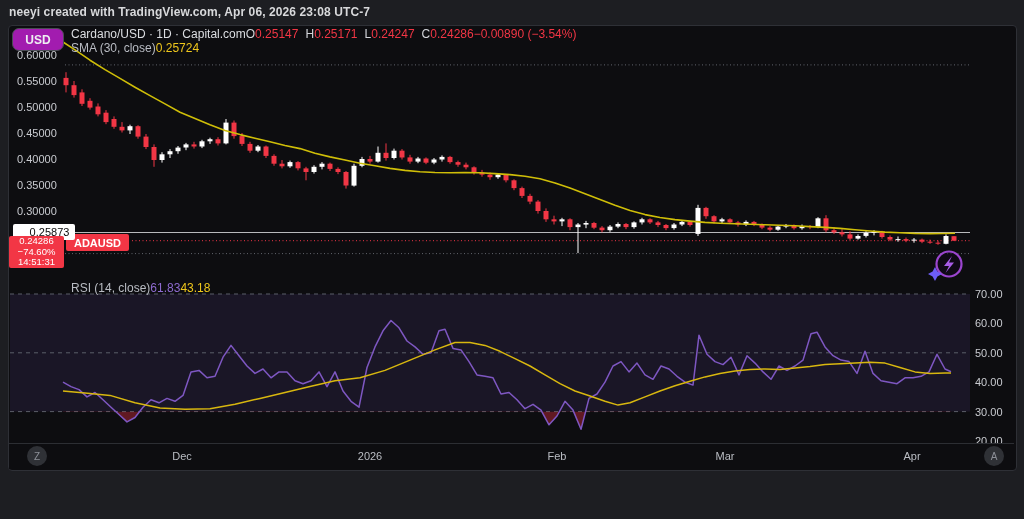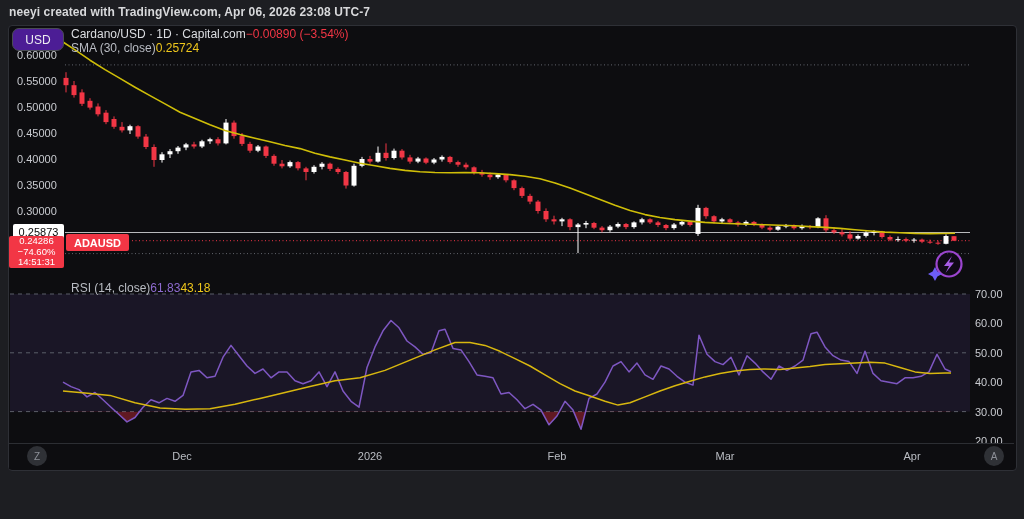--- a/index.html
+++ b/index.html
@@ -4,35 +4,35 @@
 <style>
   html,body{margin:0;padding:0;background:#1d1e22;width:1024px;height:519px;overflow:hidden;
     font-family:"Liberation Sans","DejaVu Sans",sans-serif;-webkit-font-smoothing:antialiased;}
   #stage{position:relative;width:924px;height:519px;}
   .abs{position:absolute;}
   #attribution{left:9px;top:5px;font-size:12px;font-weight:bold;color:#d8d9db;letter-spacing:.1px;}
   #widget{left:8px;top:25px;width:1007px;height:444px;background:#0d0d10;border:1px solid #2e3036;border-radius:4px;z-index:1;}
   #chart-svg{left:0;top:0;z-index:2;}
   .tick{position:absolute;font-size:11px;color:#c9cbd0;line-height:14px;z-index:3;}
   #usd-btn{left:12px;top:28px;width:50px;height:21px;border:1px solid #4a4d54;border-radius:7px;
-    background:#4c1d95;color:#edeef1;font-size:12px;font-weight:normal;display:flex;align-items:center;justify-content:center;z-index:5;}
+    background:#a21caf;color:#edeef1;font-size:12px;font-weight:bold;display:flex;align-items:center;justify-content:center;z-index:5;}
   .legend{position:absolute;display:flex;align-items:center;font-size:12px;z-index:5;white-space:nowrap;}
   #legend-main{left:71px;top:27px;}
   #legend-sma{left:71px;top:41px;}
   #legend-rsi{left:71px;top:281px;}
   .lg-sym{color:#dcdee2;}
   .lg-gray{color:#b9bcc3;}
   .ohlc{display:flex;gap:7px;}
   .ohlc .pair b{color:#d3d5da;font-weight:normal;}
   .ohlc .pair span{color:#f23645;}
   .lg-red{color:#f23645;}
   .lg-yellow{color:#efc71c;}
   .lg-purple{color:#8e6bd0;}
   #price-white-label{left:13px;top:224px;width:51px;height:16px;background:#ffffff;color:#0a0a0a;border-radius:2px;
-    font-size:11px;display:flex;align-items:center;justify-content:center;z-index:5;}
+    font-size:11px;display:flex;align-items:center;justify-content:center;z-index:5;padding-left:11px;}
   #price-red-label{left:9px;top:236px;width:55px;height:32px;background:#f23645;color:#fff;border-radius:2px;
     font-size:9.5px;line-height:10.5px;display:flex;flex-direction:column;align-items:center;justify-content:center;z-index:5;}
   #symbol-tag{left:66px;top:234px;width:63px;height:17px;background:#f23645;color:#fff;border-radius:2px;
     font-size:11px;font-weight:bold;display:flex;align-items:center;justify-content:center;z-index:4;}
   #time-axis{left:9px;top:443px;width:1005px;height:25px;background:#0d0d10;border-top:1px solid #2c2e33;z-index:6;}
   .time-label{position:absolute;top:6px;transform:translateX(-50%);font-size:11px;color:#babdc3;}
   .axis-circle{position:absolute;top:2px;width:20px;height:20px;border-radius:50%;background:#2f3136;color:#8d9098;
     font-size:10px;display:flex;align-items:center;justify-content:center;}
   #flash-btn{left:928px;top:245px;width:40px;height:38px;z-index:5;}
   #tv-logo{left:28px;top:479px;display:flex;align-items:center;gap:9px;z-index:1;}
@@ -288,20 +288,26 @@
       <rect x="951.5" y="236.2" width="5" height="4.5" fill="#f23645"></rect>
       <polyline points="63,42.0 75,49.8 90,60.2 105,69.6 120,78.4 135,87.2 150,95.6 165,103.9 180,112.2 195,118.4 210,124.7 225,130.4 240,134.6 255,138.2 270,141.8 285,145.5 300,148.6 315,153.3 330,156.9 345,160.0 360,163.2 375,165.8 390,168.4 405,170.4 420,171.7 435,172.5 450,172.8 465,172.5 480,172.8 495,173.6 510,174.6 525,176.2 540,178.8 555,182.9 570,188.1 585,193.8 600,199.6 615,205.3 630,210.5 645,214.6 660,217.5 675,219.6 690,221.1 705,222.4 720,223.2 735,223.7 750,224.3 765,224.8 780,225.3 795,225.8 810,226.6 825,227.4 840,228.4 855,229.7 870,231.0 885,232.1 900,232.8 915,233.4 930,233.6 942,233.5 955,233.2" fill="none" stroke="#cfbe08" stroke-width="1.6" stroke-linejoin="round"></polyline>
       <polyline points="63,382.2 71,386.6 79,389.6 87,396.9 95,392.5 103,399.8 111,407.2 119,414.5 127,421.9 135,417.5 143,407.2 151,399.8 159,402.8 167,398.4 175,401.3 183,395.4 191,371.9 199,370.4 207,377.8 215,376.3 223,357.2 231,345.4 239,355.7 247,366.0 255,373.4 263,369.0 271,377.8 279,371.9 287,371.9 295,380.7 303,383.7 311,380.7 319,371.9 327,386.6 335,371.9 343,391.0 351,401.3 359,407.2 367,367.5 375,346.9 383,330.8 391,320.5 399,327.8 407,341.0 415,346.9 423,354.3 431,352.8 439,330.8 445,329.3 453,348.4 461,349.9 469,361.6 477,374.9 485,376.3 493,377.8 501,394.0 509,392.5 517,399.8 525,408.7 533,404.3 541,410.1 549,424.8 557,416.0 565,401.3 573,410.1 581,429.2 589,398.4 597,394.0 605,382.2 613,366.0 621,361.6 629,371.9 637,363.1 645,374.9 653,379.3 661,366.0 669,369.0 677,376.3 685,382.2 693,385.1 699,335.2 707,354.3 715,361.6 723,364.6 731,357.2 739,374.9 747,355.7 755,363.1 763,371.9 771,379.3 779,366.0 787,370.4 795,366.0 803,360.1 811,333.7 817,332.2 825,346.9 833,355.7 841,360.1 849,361.6 857,373.4 865,351.3 873,373.4 881,380.7 889,382.2 897,383.7 905,377.8 913,377.8 921,376.3 929,371.9 937,354.3 945,369.0 951,371.7" fill="none" stroke="#7e57c2" stroke-width="1.5" stroke-linejoin="round"></polyline>
       <polyline points="63,391.0 85,393.1 110,395.4 135,402.8 160,408.1 185,409.2 210,408.7 235,404.3 260,398.4 285,392.5 310,386.6 335,380.7 360,377.8 385,370.4 410,360.1 435,349.9 455,342.5 470,342.5 485,345.4 500,351.3 515,358.7 530,366.0 545,374.9 560,383.7 575,391.0 590,396.0 605,401.3 618,405.1 630,402.8 645,396.9 660,391.0 675,385.7 690,381.3 705,376.9 720,373.4 735,371.0 750,369.6 765,369.0 780,369.6 795,368.1 810,366.6 825,364.6 840,363.7 855,363.1 870,362.2 885,363.1 900,367.5 915,371.9 930,373.4 945,373.1 951,372.9" fill="none" stroke="#d8b70f" stroke-width="1.5" stroke-linejoin="round"></polyline>
     </svg>
 
   <div class="abs" id="usd-btn">USD</div>
 
   <div class="legend" id="legend-main">
     <span class="lg-sym">Cardano/USD · 1D · Capital.com</span>
+    <span class="ohlc" id="ohlc-row">
+        <span class="pair"><b>O</b><span>0.25147</span></span>
+        <span class="pair"><b>H</b><span>0.25171</span></span>
+        <span class="pair"><b>L</b><span>0.24247</span></span>
+        <span class="pair"><b>C</b><span>0.24286</span></span>
+      </span>
     <span class="lg-red">−0.00890 (−3.54%)</span>
   </div>
 
   <div class="legend" id="legend-sma">
     <span class="lg-gray">SMA (30, close)</span>
     <span class="lg-yellow">0.25724</span>
   </div>
 
   <div class="legend" id="legend-rsi">
     <span class="lg-gray">RSI (14, close)</span>

